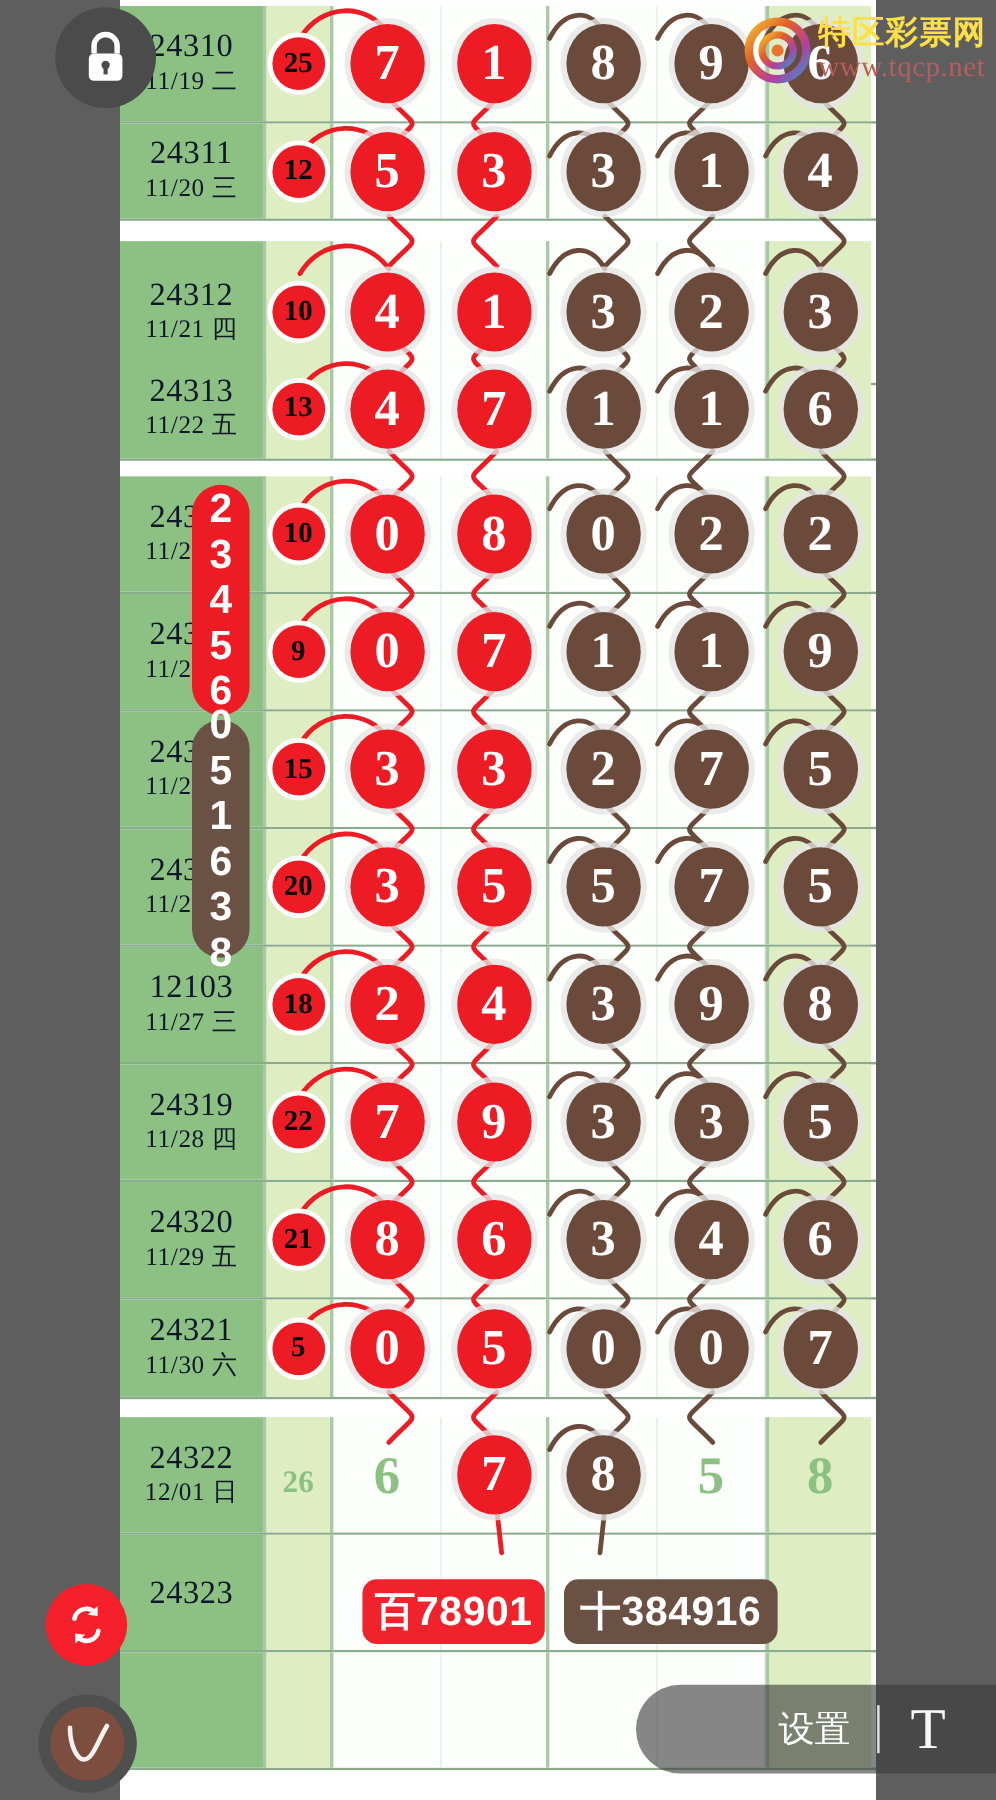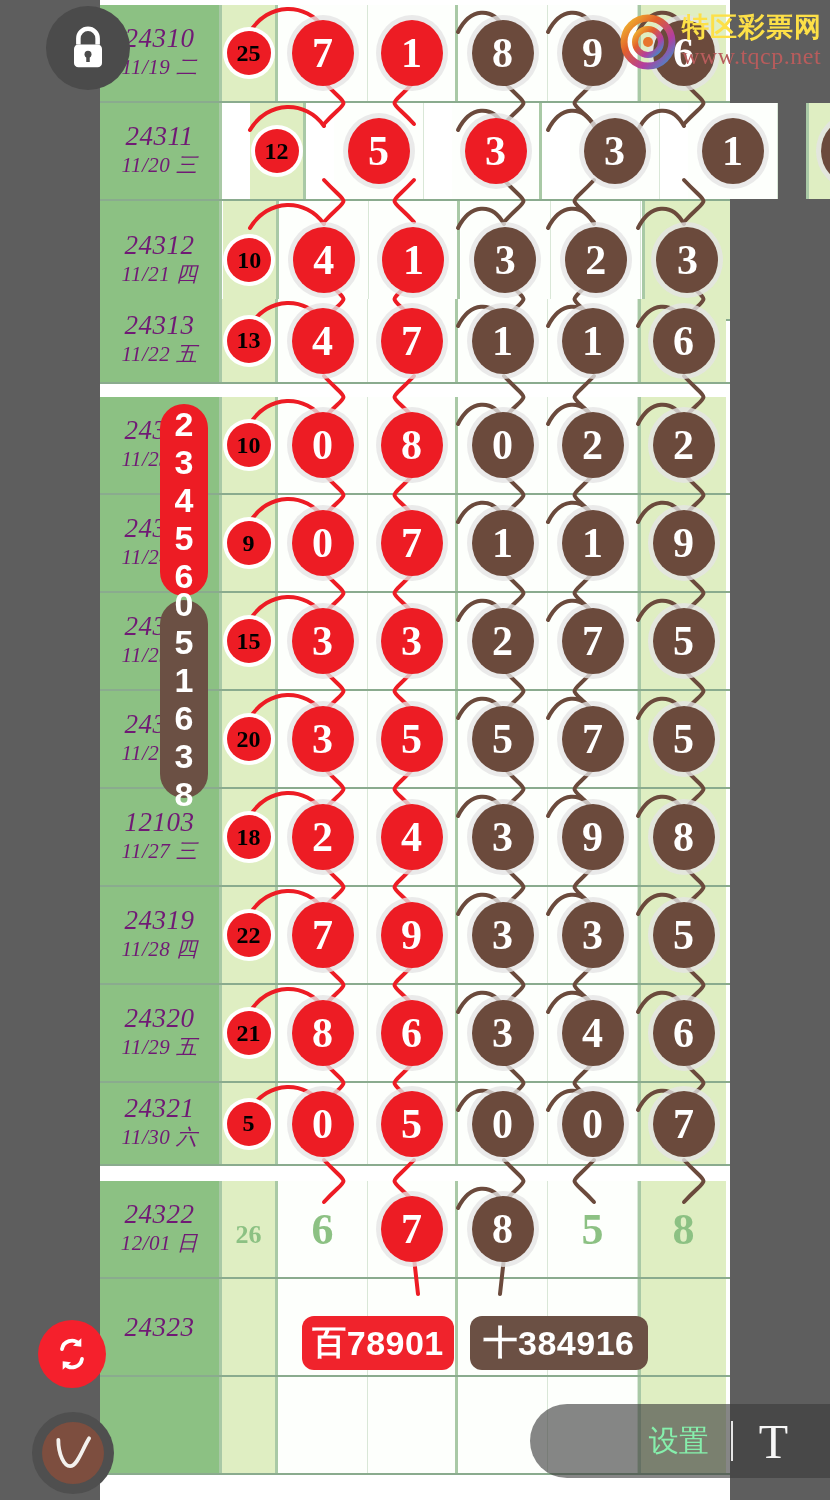--- a/index.html
+++ b/index.html
@@ -22,22 +22,21 @@
     left:0; width:630px;
     display:flex;
     border-bottom:2px solid #8aab8e;
   }
   .c-label {
     width:122px; flex:0 0 122px;
     background:#8cc183;
     border-right:3px solid #a9c9a6;
     display:flex; flex-direction:column;
     align-items:center; justify-content:center;
-    color:#701a75;
-    font-style:italic;
+    color:#0f172a;
   }
   .c-label .issue { font-size:27px; letter-spacing:.5px; line-height:1.05; }
   .c-label .date  { font-size:21px; letter-spacing:.5px; line-height:1.45; }
   .c-sum {
     width:56px; flex:0 0 56px;
     background:#dfeec2;
     border-right:3px solid #a9c9a6;
     display:flex; align-items:center; justify-content:center;
   }
   .c-cell {
@@ -139,21 +138,21 @@
 
   
   #settings-bar {
     position:absolute; z-index:60;
     left:530px; top:1404px; width:300px; height:74px;
     background:rgba(60,60,60,.62);
     border-radius:37px 0 0 37px;
     display:flex; align-items:center; justify-content:flex-end;
   }
   #settings-label {
-    color:#86efac; font-size:30px;
+    color:#ffffff; font-size:30px;
     font-family:"Liberation Sans", sans-serif;
     margin-right:22px;
   }
   #settings-divider {
     width:2px; height:40px; background:#e6e6e6; margin-right:26px;
   }
   #text-tool-icon {
     color:#f7f7f7; font-size:48px; margin-right:42px;
     font-family:"Liberation Serif", serif;
   }
@@ -310,21 +309,21 @@
         <div class="c-cell">
           <div class="ball brown">8</div>
         </div>
         <div class="c-cell">
           <div class="ball brown">9</div>
         </div>
         <div class="c-cell tail">
           <div class="ball brown">6</div>
         </div>
       </div>
-      <div class="grid-row" style="top: 103px; height: 98px; gap: 28px;">
+      <div class="grid-row" style="top: 103px; height: 81px;">
         <div class="c-label">
           <div class="issue">24311</div>
           <div class="date">11/20 三</div>
         </div>
         <div class="c-sum">
           <div class="sumball">12</div>
         </div>
         <div class="c-cell">
           <div class="ball red">5</div>
         </div>
@@ -334,21 +333,21 @@
         <div class="c-cell">
           <div class="ball brown">3</div>
         </div>
         <div class="c-cell">
           <div class="ball brown">1</div>
         </div>
         <div class="c-cell tail">
           <div class="ball brown">4</div>
         </div>
       </div>
-      <div class="grid-row" style="top: 201px; height: 120px; justify-content: space-between;">
+      <div class="grid-row" style="top: 201px; height: 120px;">
         <div class="c-label">
           <div class="issue">24312</div>
           <div class="date">11/21 四</div>
         </div>
         <div class="c-sum">
           <div class="sumball">10</div>
         </div>
         <div class="c-cell">
           <div class="ball red">4</div>
         </div>

